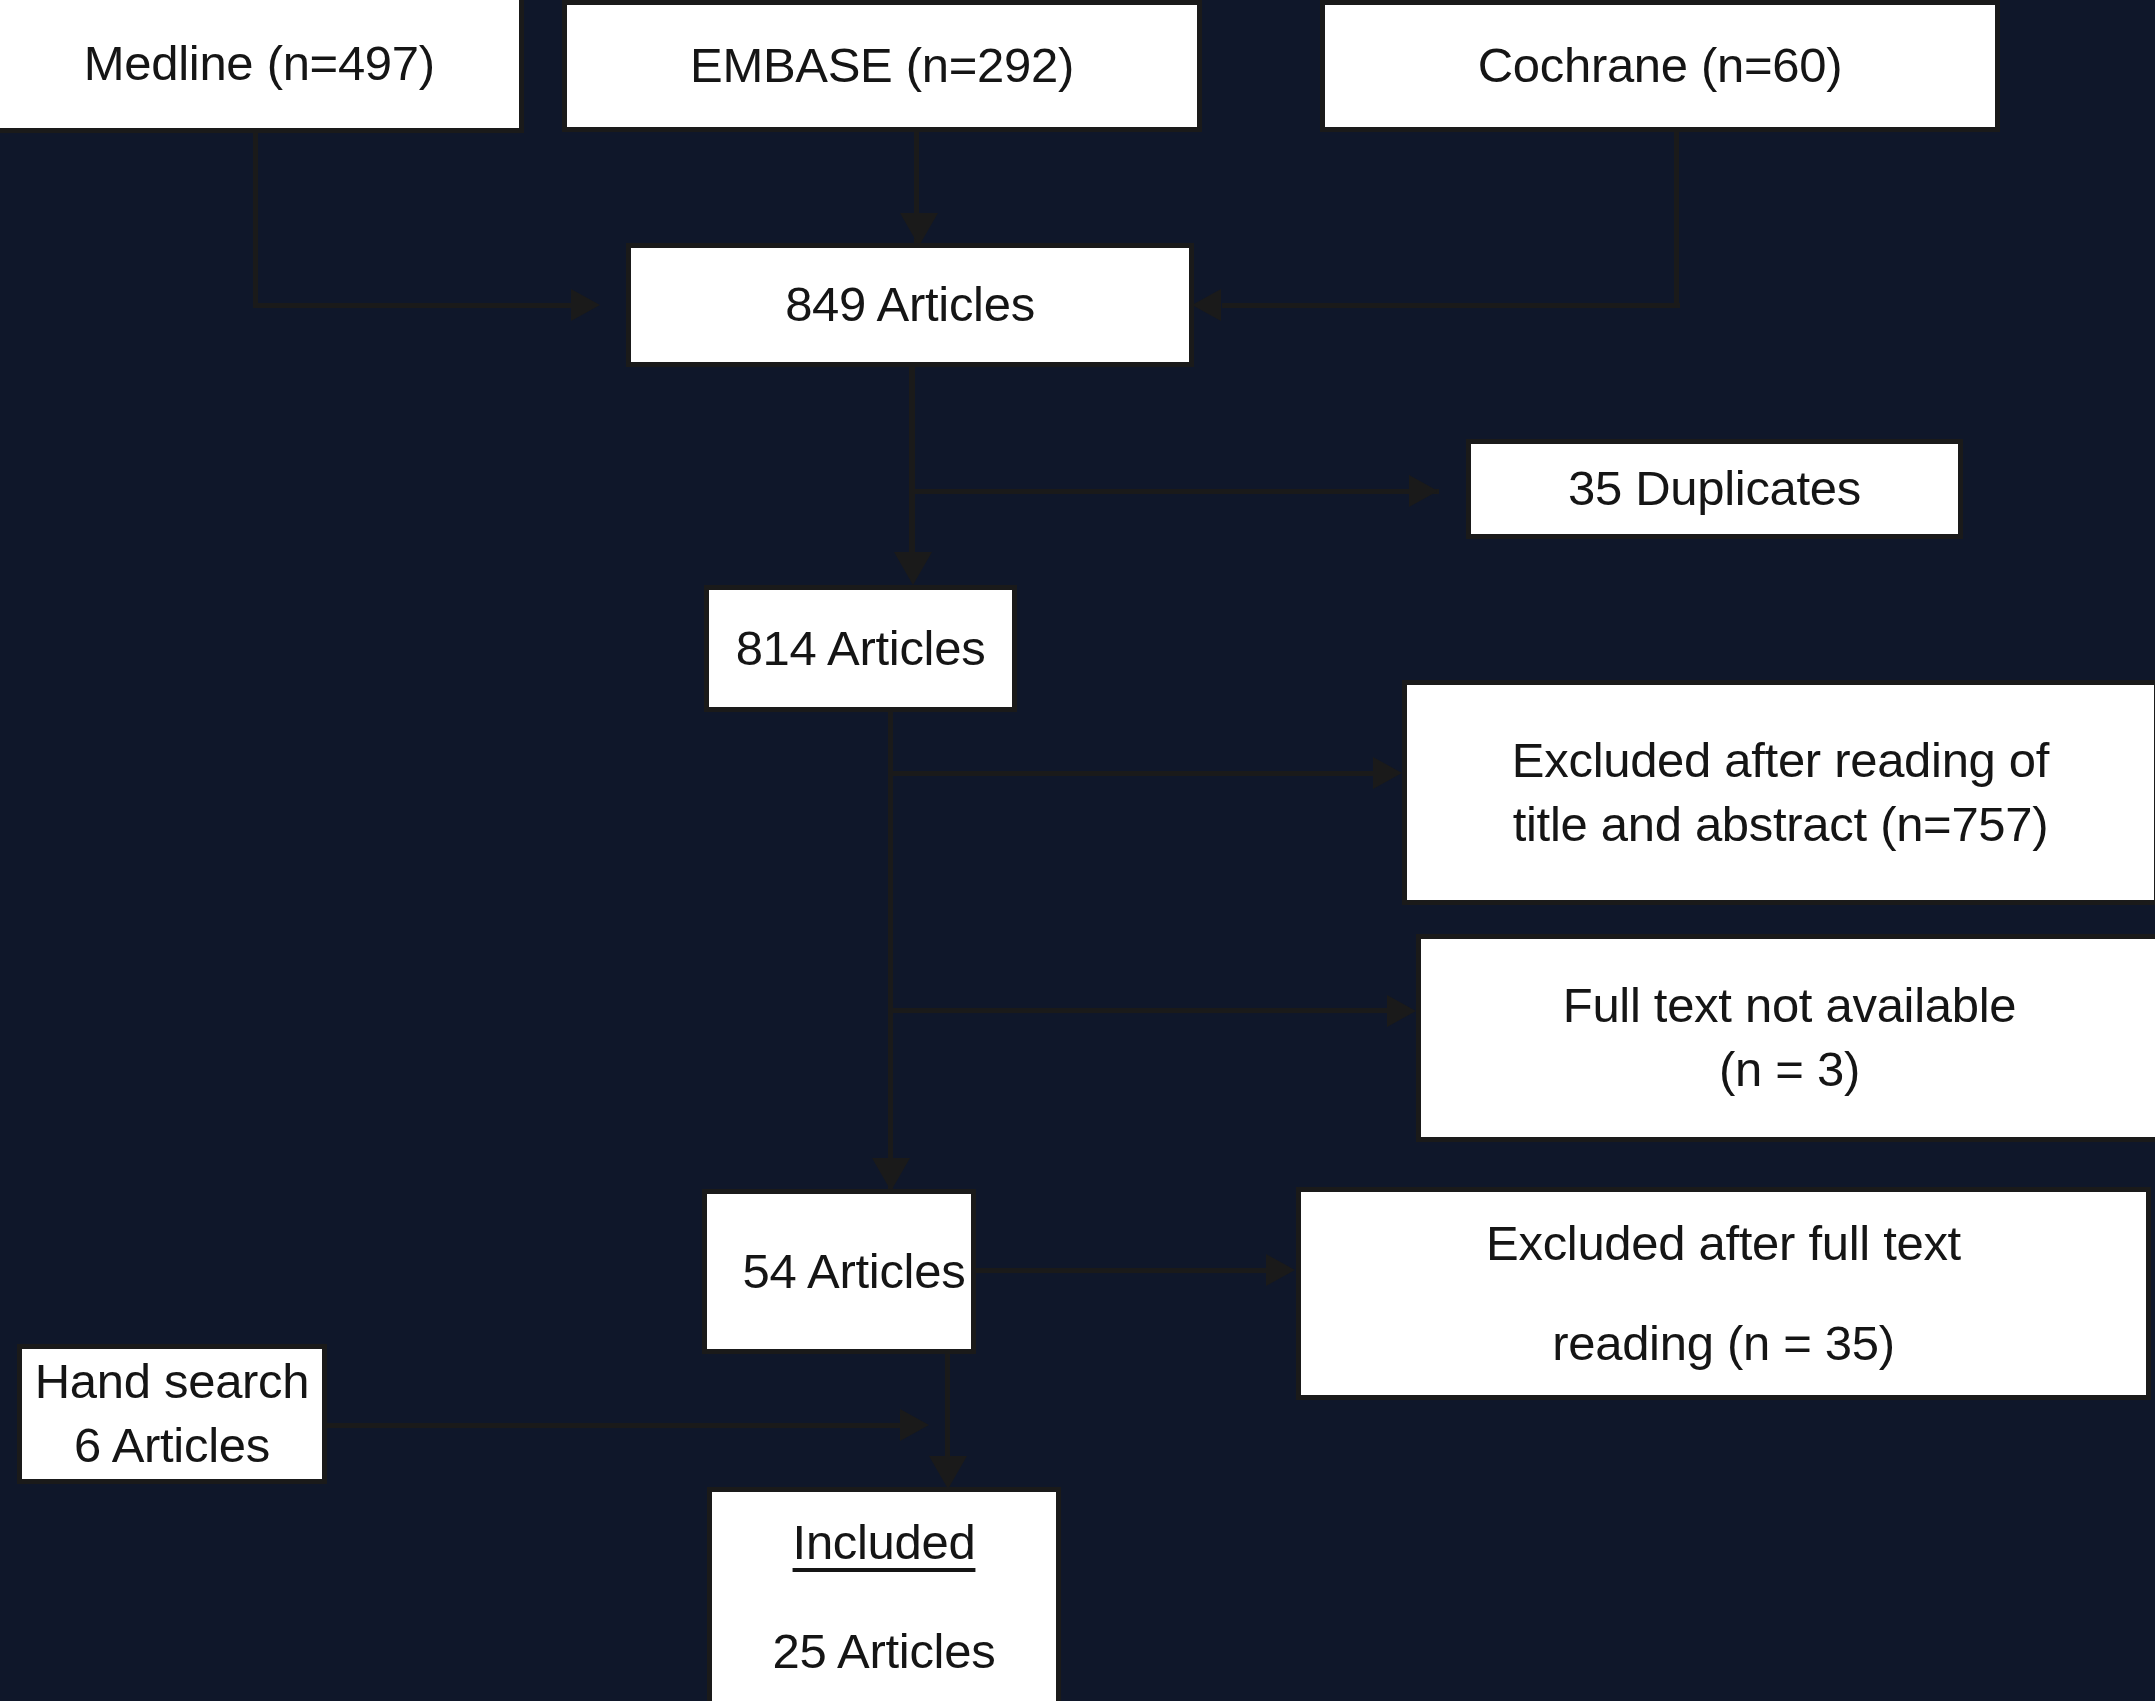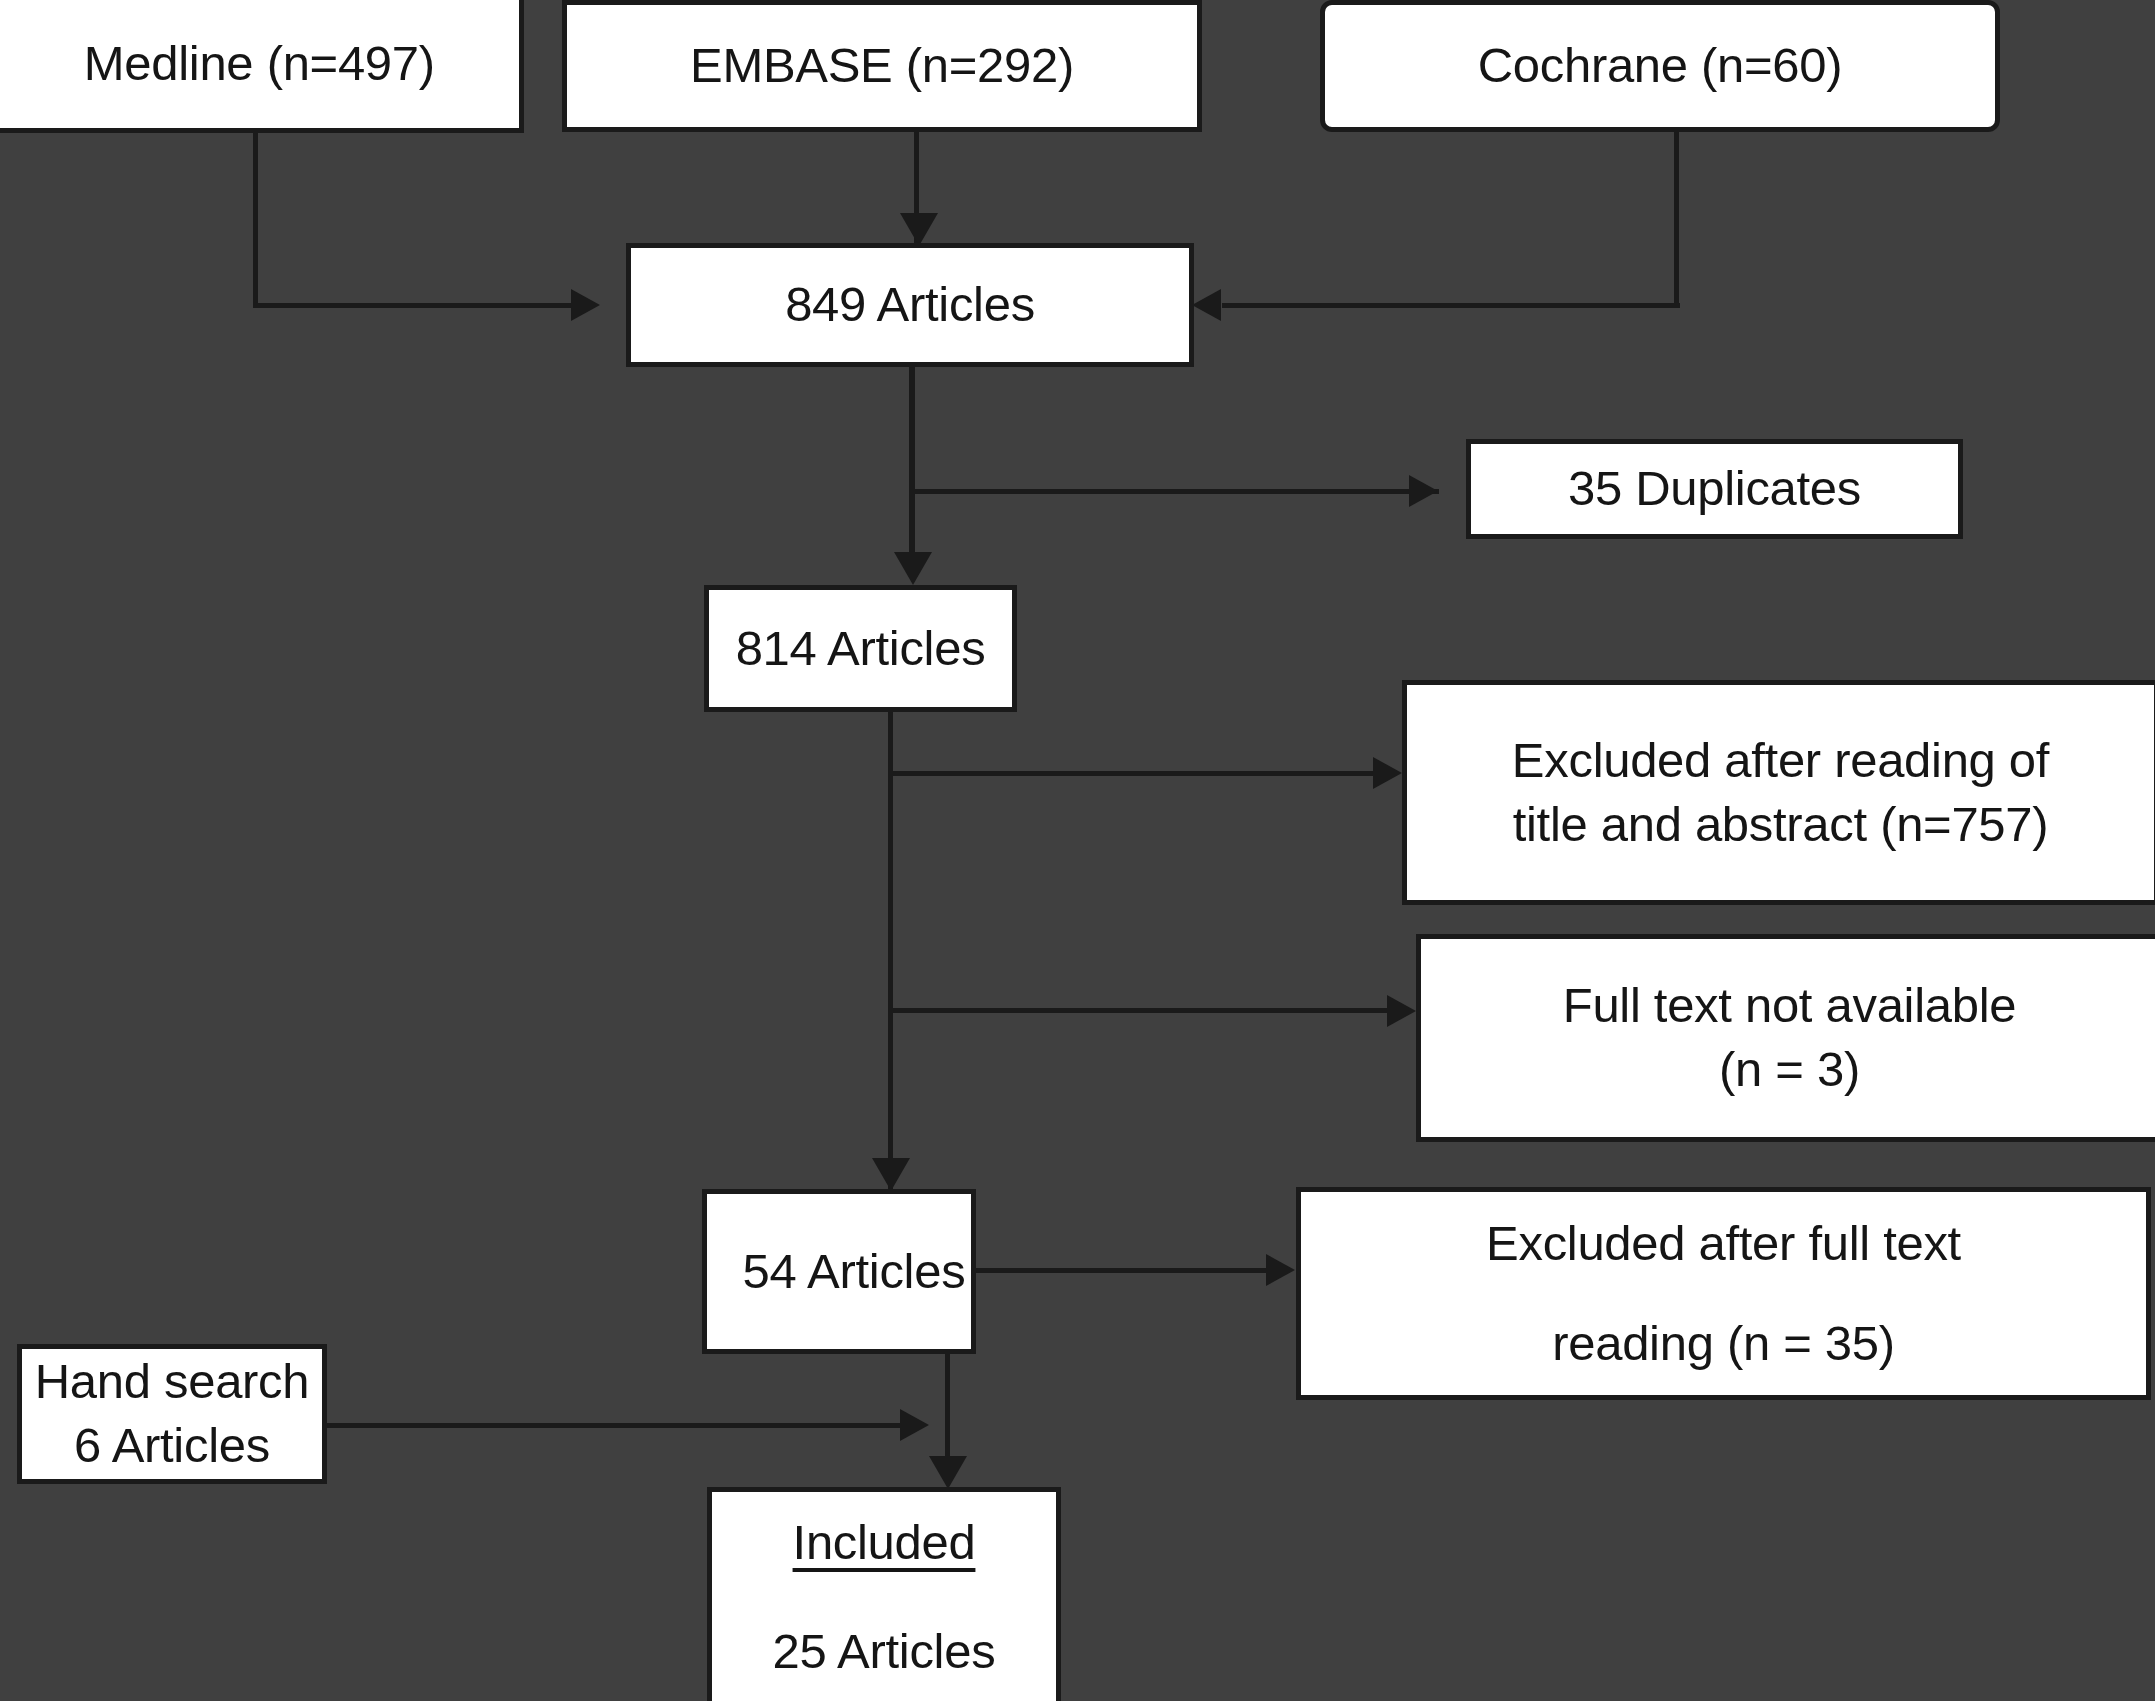--- a/index.html
+++ b/index.html
@@ -1,21 +1,21 @@
 <!DOCTYPE html>
 <html style="font-size:13.8px"><head>
 <meta charset="utf-8">
 <style>
   html,body{margin:0;padding:0;background:#ffffff;}
   body{font-family:"Liberation Sans", sans-serif;}
   #stage{
     position:relative;
     width:2155px;
     height:1702px;
-    background:#404040;
+    background:#0f172a;
     overflow:hidden;
   }
   .node{
     position:absolute;
     box-sizing:border-box;
     background:#ffffff;
     border:5.2px solid #1a1a1a;
     display:flex;
     flex-direction:column;
     align-items:center;
@@ -64,21 +64,21 @@
 <div id="stage">
 
   <div class="node" style="left:-5.2px; top:-5.2px; width:529px; height:138px;">
     <span class="line">Medline (n=497)</span>
   </div>
 
   <div class="node" style="left:562px; top:0px; width:640px; height:132px;">
     <span class="line">EMBASE (n=292)</span>
   </div>
 
-  <div class="node" style="left:1320px; top:0px; width:680px; height:132px;border-radius:12px;">
+  <div class="node" style="left:1320px; top:0px; width:680px; height:132px;">
     <span class="line">Cochrane (n=60)</span>
   </div>
 
   <div class="vline" style="left:253px; top:131px; height:177px;"></div>
   <div class="hline" style="left:253px; top:303px; width:320px;"></div>
   <div class="arrow-r" style="left:571px; top:289px;"></div>
 
   <div class="vline" style="left:914px; top:131px; height:122px;"></div>
   <div class="arrow-d" style="left:900px; top:213px;"></div>
 

